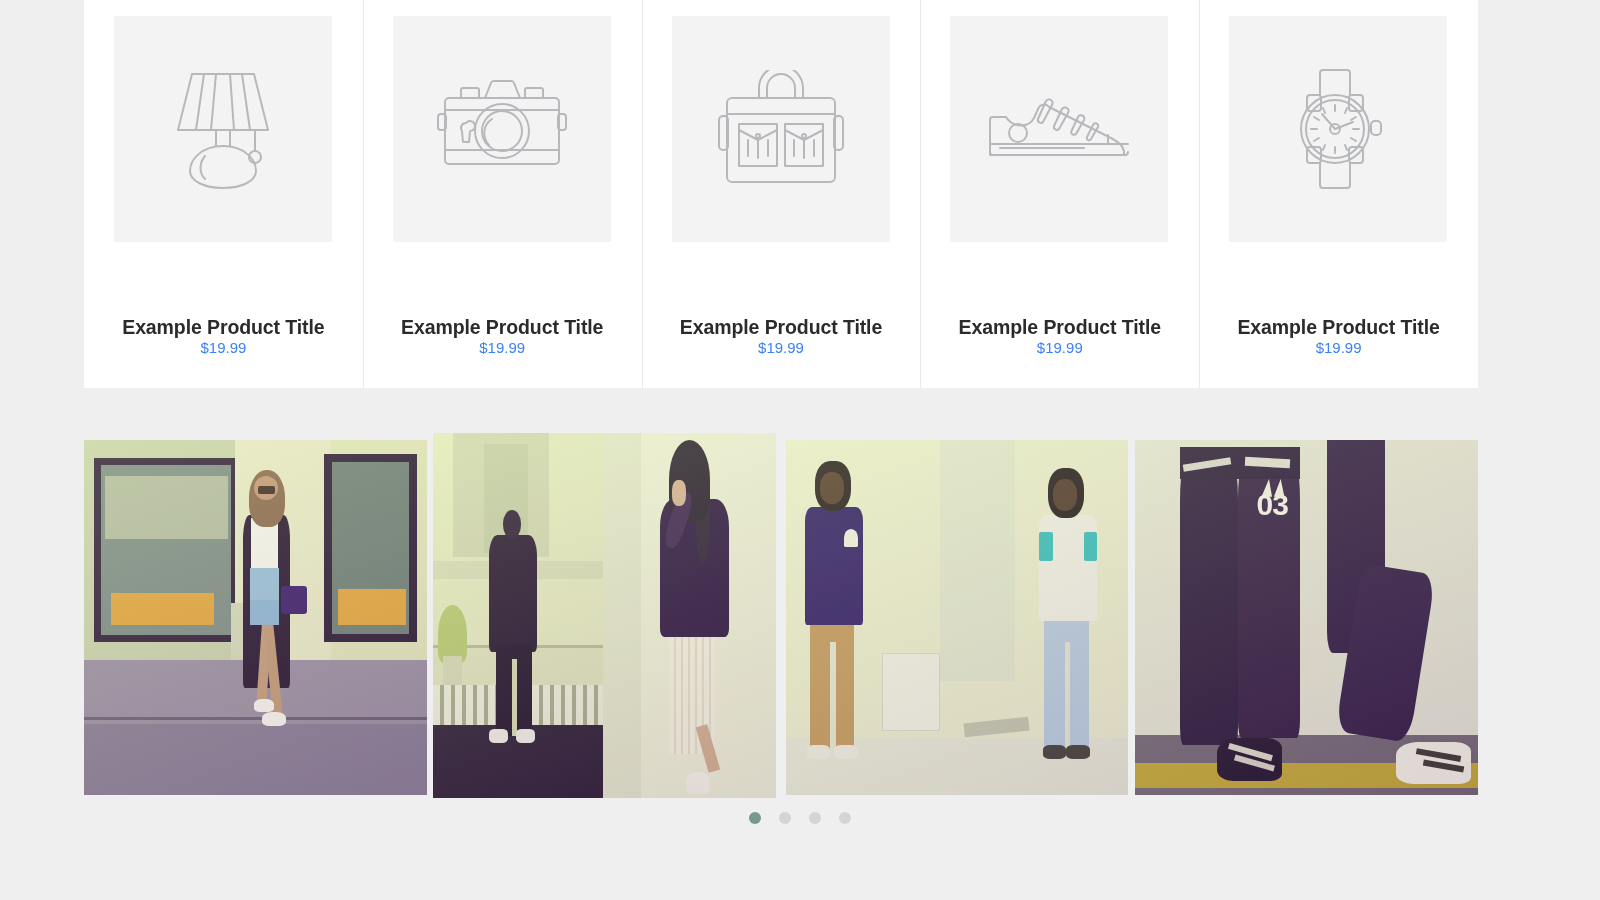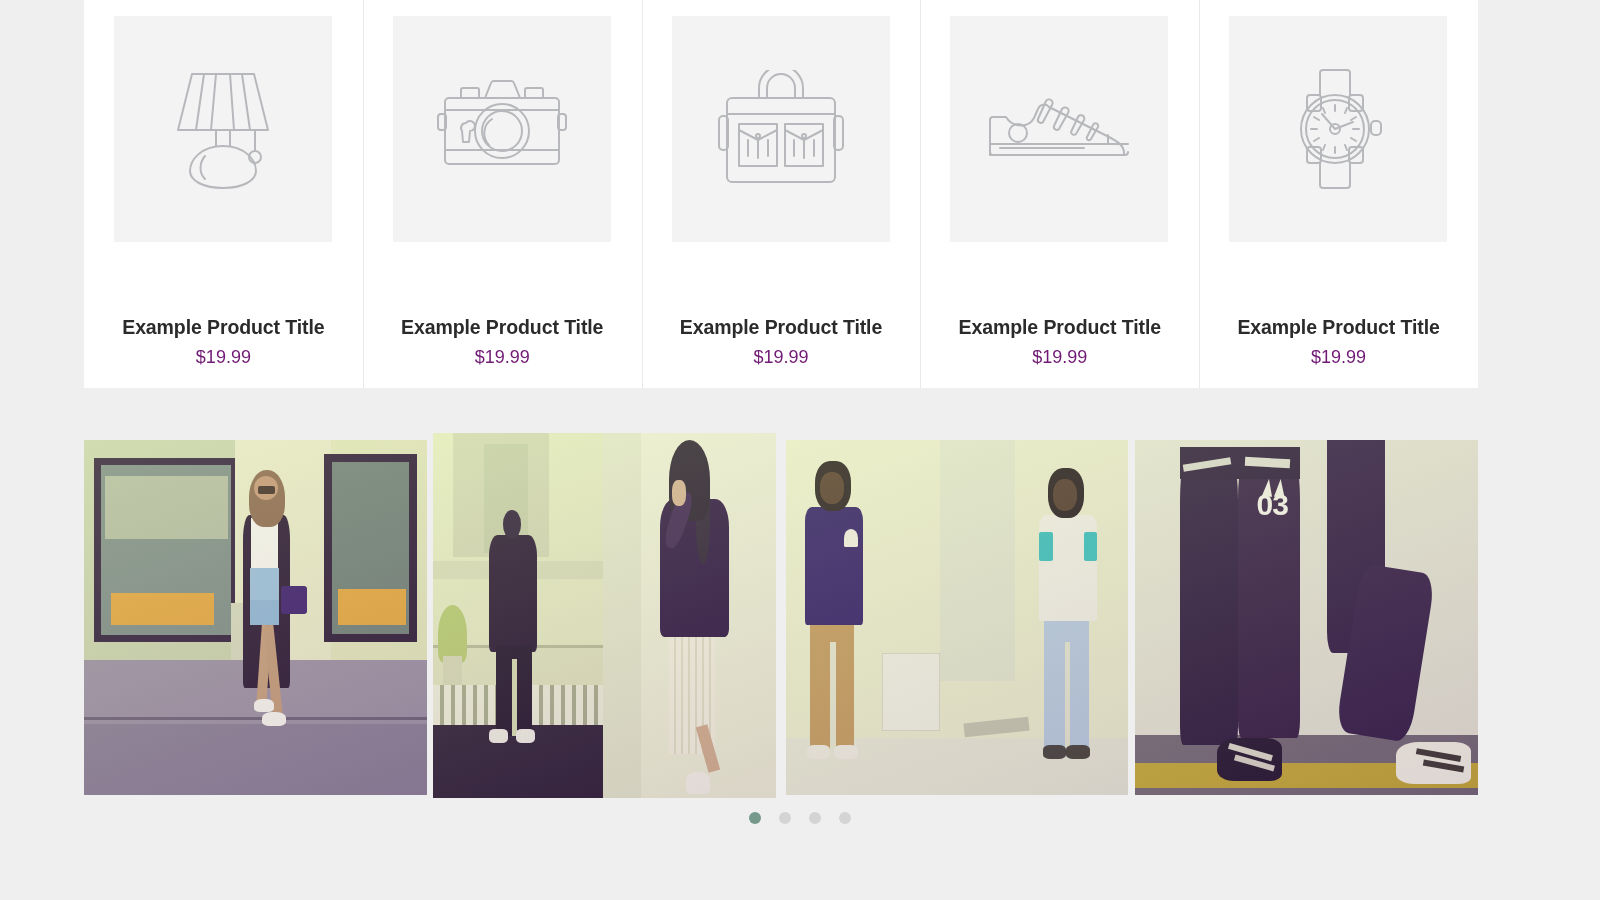--- a/index.html
+++ b/index.html
@@ -73,23 +73,22 @@
   .product-title {
     font-size: 19.5px;
     font-weight: bold;
     color: #2b2b2b;
     letter-spacing: -0.1px;
     line-height: 1.2;
     white-space: nowrap;
   }
 
   .product-price {
-    margin-top: 8px;
-    font-size: 18px;
-    color: #701a75;
+    font-size: 15px;
+    color: #3b82f6;
     line-height: 1.2;
   }
 
   
   .gallery {
     position: absolute;
     left: 84px;
     top: 433px;
     width: 1394px;
     height: 365px;

